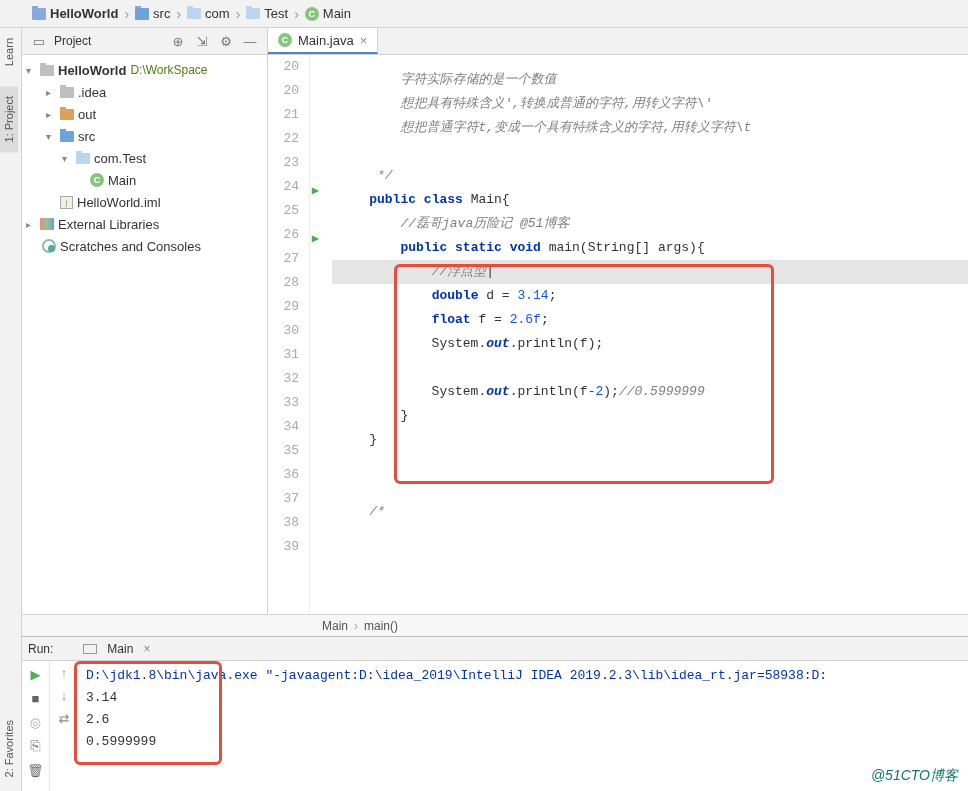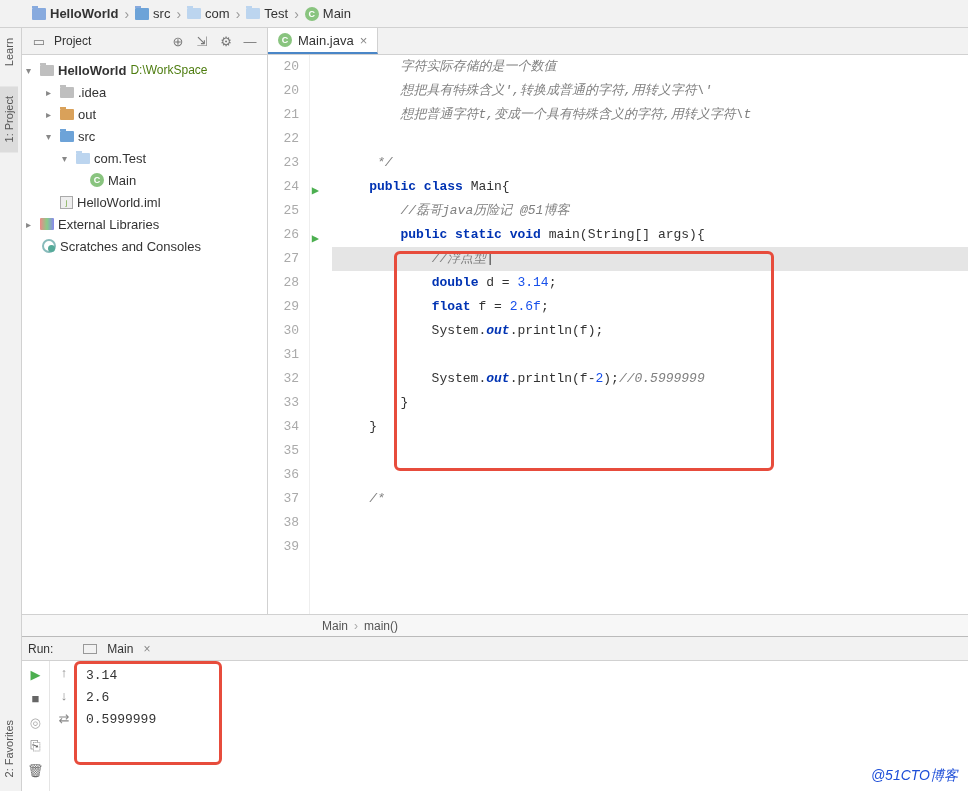--- a/index.html
+++ b/index.html
@@ -52,21 +52,21 @@
 .tree-scratch::after{content:'';position:absolute;bottom:-1px;right:-1px;width:7px;height:7px;background:#5a9;border-radius:50%;}
 .bold { font-weight: bold; }
 .path-text { color: #4d7c0f; font-size: 12px; }
 
 
 .editor { flex: 1; display: flex; font-family: "Consolas","Courier New",monospace; font-size: 13px; overflow: hidden; position: relative; background: #fff; }
 .gutter { width: 42px; text-align: right; padding-right: 10px; color: #aaa; user-select: none; background: #fff; border-right: 1px solid #eee; }
 .gutter-line { height: 24px; line-height: 24px; position: relative; }
 .run-marker { position: absolute; right: -20px; top: 4px; color: #4caf50; font-size: 12px; }
 .fold-col { width: 22px; position: relative; }
-.code-lines { flex: 1; position: relative; }
+.code-lines { flex: 1; position: relative; margin-top: 13px; }
 .code-line { height: 24px; line-height: 24px; white-space: pre; padding-left: 6px; }
 .code-line.highlight { background: #e5e5e5; }
 .kw { color: #0033b3; font-weight: bold; }
 .kw-i { color: #0033b3; font-weight: bold; font-style: italic; }
 .com { color: #808080; font-style: italic; }
 .num { color: #1750eb; }
 .str-field { font-style: italic; }
 .red-box { position: absolute; border: 3px solid #e74c3c; border-radius: 6px; pointer-events: none; }
 
 
@@ -77,21 +77,21 @@
 .run-panel { border-top: 1px solid #bbb; background: #fff; }
 .run-header { height: 24px; display: flex; align-items: center; padding: 0 6px; border-bottom: 1px solid #d1d1d1; background: #f2f2f2; font-size: 12px; gap: 10px; }
 .run-header .close { color: #888; cursor: pointer; }
 .run-body { display: flex; height: 130px; position: relative; }
 .run-toolbar { width: 28px; border-right: 1px solid #e5e5e5; display: flex; flex-direction: column; align-items: center; padding-top: 4px; gap: 6px; }
 .run-toolbar .btn { width: 18px; height: 18px; display: flex; align-items: center; justify-content: center; cursor: pointer; color: #666; }
 .run-toolbar .play { color: #4caf50; }
 .run-nav { width: 28px; display: flex; flex-direction: column; align-items: center; padding-top: 4px; gap: 8px; color: #888; }
 .run-output { flex: 1; font-family: "Consolas","Courier New",monospace; font-size: 13px; padding: 4px 8px; line-height: 22px; }
 .run-output .cmd { color: #0033b3; }
-.watermark { position: absolute; right: 10px; bottom: 6px; color: #1d4ed8; font-size: 14px; font-style: italic; }
+.watermark { position: absolute; right: 10px; bottom: 6px; color: #0f766e; font-size: 14px; font-style: italic; }
 </style>
 </head>
 <body>
 
 <div class="breadcrumb-bar">
   <span class="bc-item">
     <span class="bc-folder"></span>
     <b>HelloWorld</b>
   </span>
   <span class="bc-sep">›</span>
@@ -291,20 +291,21 @@
         <span class="btn" style="color:#aaa">◎</span>
         <span class="btn">⎘</span>
         <span class="btn">🗑</span>
       </div>
       <div class="run-nav">
         <span>↑</span>
         <span>↓</span>
         <span>⇄</span>
       </div>
       <div class="run-output">
+        <div class="cmd">D:\jdk1.8\bin\java.exe "-javaagent:D:\idea_2019\IntelliJ IDEA 2019.2.3\lib\idea_rt.jar=58938:D:</div>
         <div>3.14</div>
         <div>2.6</div>
         <div>0.5999999</div>
         <div class="red-box" style="left:52px; top:0px; width:148px; height:104px;"></div>
       </div>
     </div>
   </div>
 </div>
 
 <div class="watermark">@51CTO博客</div>

